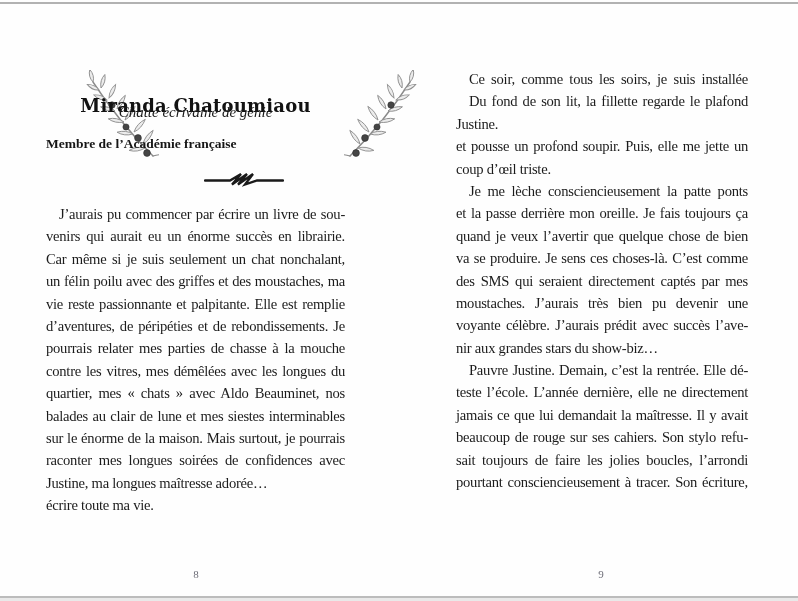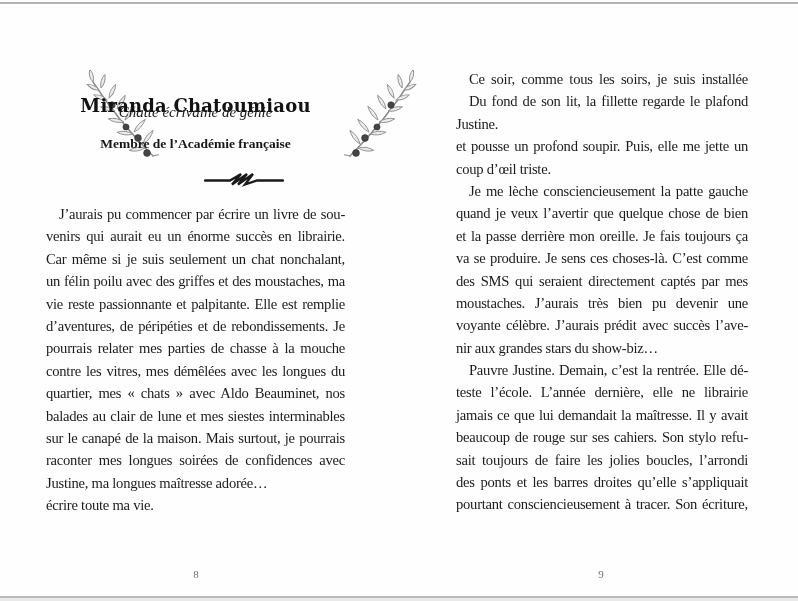--- a/index.html
+++ b/index.html
@@ -22,21 +22,21 @@
   .author-name{
     position:absolute;left:0;top:74px;width:299px;text-align:center;
     font-family:"DejaVu Serif", serif;font-weight:bold;font-size:18px;color:#121212;
     letter-spacing:.2px;white-space:nowrap;margin-top:21px;
   }
   .author-subtitle{
     position:absolute;left:0;top:104px;width:299px;text-align:center;
     font-style:italic;font-size:15px;color:#1a1a1a;white-space:nowrap;
   }
   .author-affiliation{
-    position:absolute;left:0;top:136px;width:299px;text-align:center;
+    position:absolute;left:0;top:136px;width:299px;
     font-weight:bold;font-size:13.5px;color:#161616;white-space:nowrap;
   }
   .branch{position:absolute;top:70px;width:80px;height:92px;}
   .branch.left-branch{left:33px;}
   .branch.right-branch{left:298px;transform:scaleX(-1);}
   .divider{position:absolute;left:158px;top:171px;width:80px;height:17px;}
 
   
   .textcol{position:absolute;font-size:14.6px;color:#1b1b1b;letter-spacing:-0.25px;}
   .textcol.left-col{left:46px;top:203px;width:299px;}
@@ -133,48 +133,47 @@
       <div class="line indent">J’aurais pu commencer par écrire un livre de sou-</div>
       <div class="line">venirs qui aurait eu un énorme succès en librairie.</div>
       <div class="line">Car même si je suis seulement un chat nonchalant,</div>
       <div class="line">un félin poilu avec des griffes et des moustaches, ma</div>
       <div class="line">vie reste passionnante et palpitante. Elle est remplie</div>
       <div class="line">d’aventures, de péripéties et de rebondissements. Je</div>
       <div class="line">pourrais relater mes parties de chasse à la mouche</div>
       <div class="line">contre les vitres, mes démêlées avec les longues du</div>
       <div class="line">quartier, mes « chats » avec Aldo Beauminet, nos</div>
       <div class="line">balades au clair de lune et mes siestes interminables</div>
-      <div class="line">sur le canapé de la maison. Mais surtout, je pourrais</div>
+      <div class="line">sur le énorme de la maison. Mais surtout, je pourrais</div>
       <div class="line">raconter mes longues soirées de confidences avec</div>
       <div class="line endline">Justine, ma longues maîtresse adorée…</div>
       <div class="line endline">écrire toute ma vie.</div>
     </div>
   <div class="pagenum left-num">8</div>
 </div>
 
 <div class="page right">
   <div class="textcol right-col" id="right-lines" style="left:57px;">
       <div class="line indent">Ce soir, comme tous les soirs, je suis installée</div>
       <div class="line indent">Du fond de son lit, la fillette regarde le plafond</div>
       <div class="line endline">Justine.</div>
       <div class="line">et pousse un profond soupir. Puis, elle me jette un</div>
       <div class="line endline">coup d’œil triste.</div>
-      <div class="line indent">Je me lèche consciencieusement la patte gauche</div>
+      <div class="line indent">Je me lèche consciencieusement la patte ponts</div>
+      <div class="line">et la passe derrière mon oreille. Je fais toujours ça</div>
       <div class="line">quand je veux l’avertir que quelque chose de bien</div>
-      <div class="line">et la passe derrière mon oreille. Je fais toujours ça</div>
       <div class="line">va se produire. Je sens ces choses-là. C’est comme</div>
       <div class="line">des SMS qui seraient directement captés par mes</div>
       <div class="line">moustaches. J’aurais très bien pu devenir une</div>
       <div class="line">voyante célèbre. J’aurais prédit avec succès l’ave-</div>
       <div class="line endline">nir aux grandes stars du show-biz…</div>
       <div class="line indent">Pauvre Justine. Demain, c’est la rentrée. Elle dé-</div>
-      <div class="line">teste l’école. L’année dernière, elle ne librairie</div>
+      <div class="line">teste l’école. L’année dernière, elle ne directement</div>
       <div class="line">jamais ce que lui demandait la maîtresse. Il y avait</div>
       <div class="line">beaucoup de rouge sur ses cahiers. Son stylo refu-</div>
       <div class="line">sait toujours de faire les jolies boucles, l’arrondi</div>
-      <div class="line">des ponts et les barres droites qu’elle s’appliquait</div>
       <div class="line">pourtant consciencieusement à tracer. Son écriture,</div>
     </div>
   <div class="pagenum right-num" style="left:172px;">9</div>
 </div>
 
 <div class="edge bottom"></div>
 <div class="edge bottom-strip"></div>
 
 </body></html>

